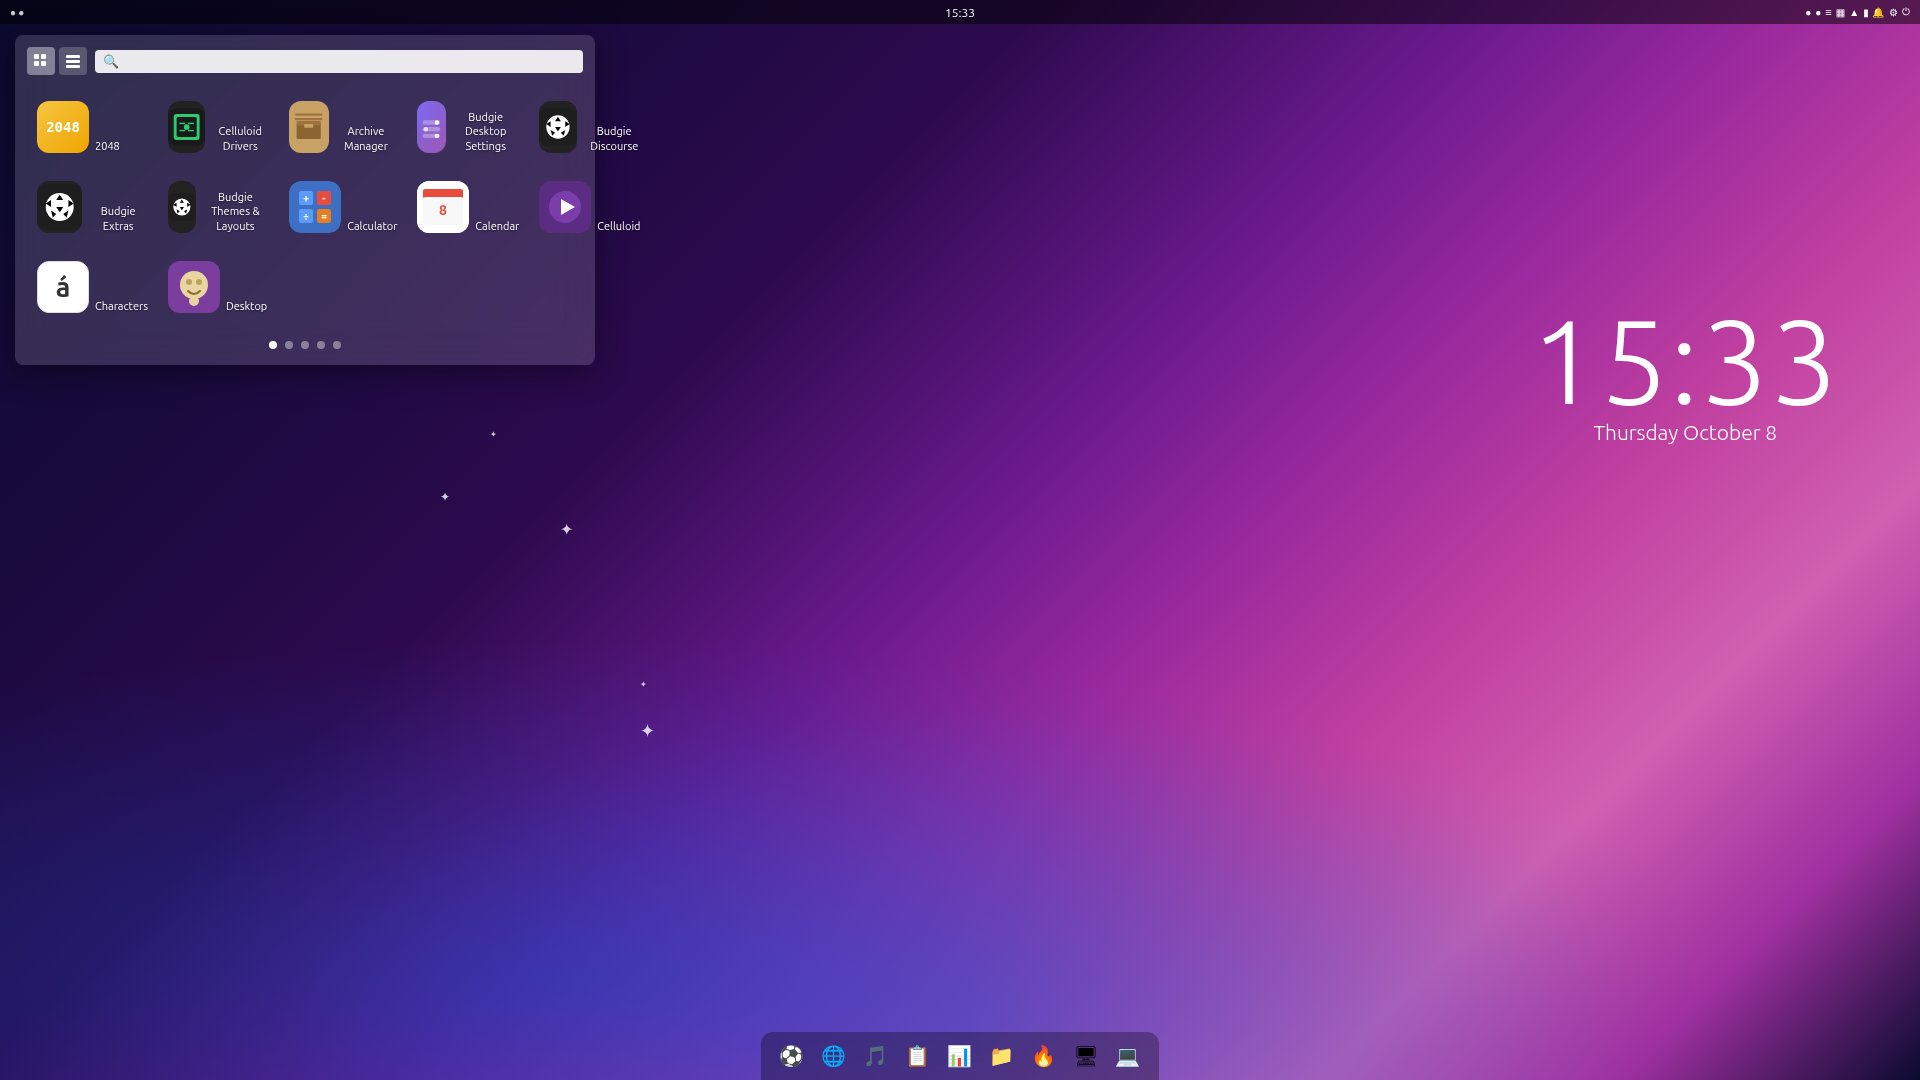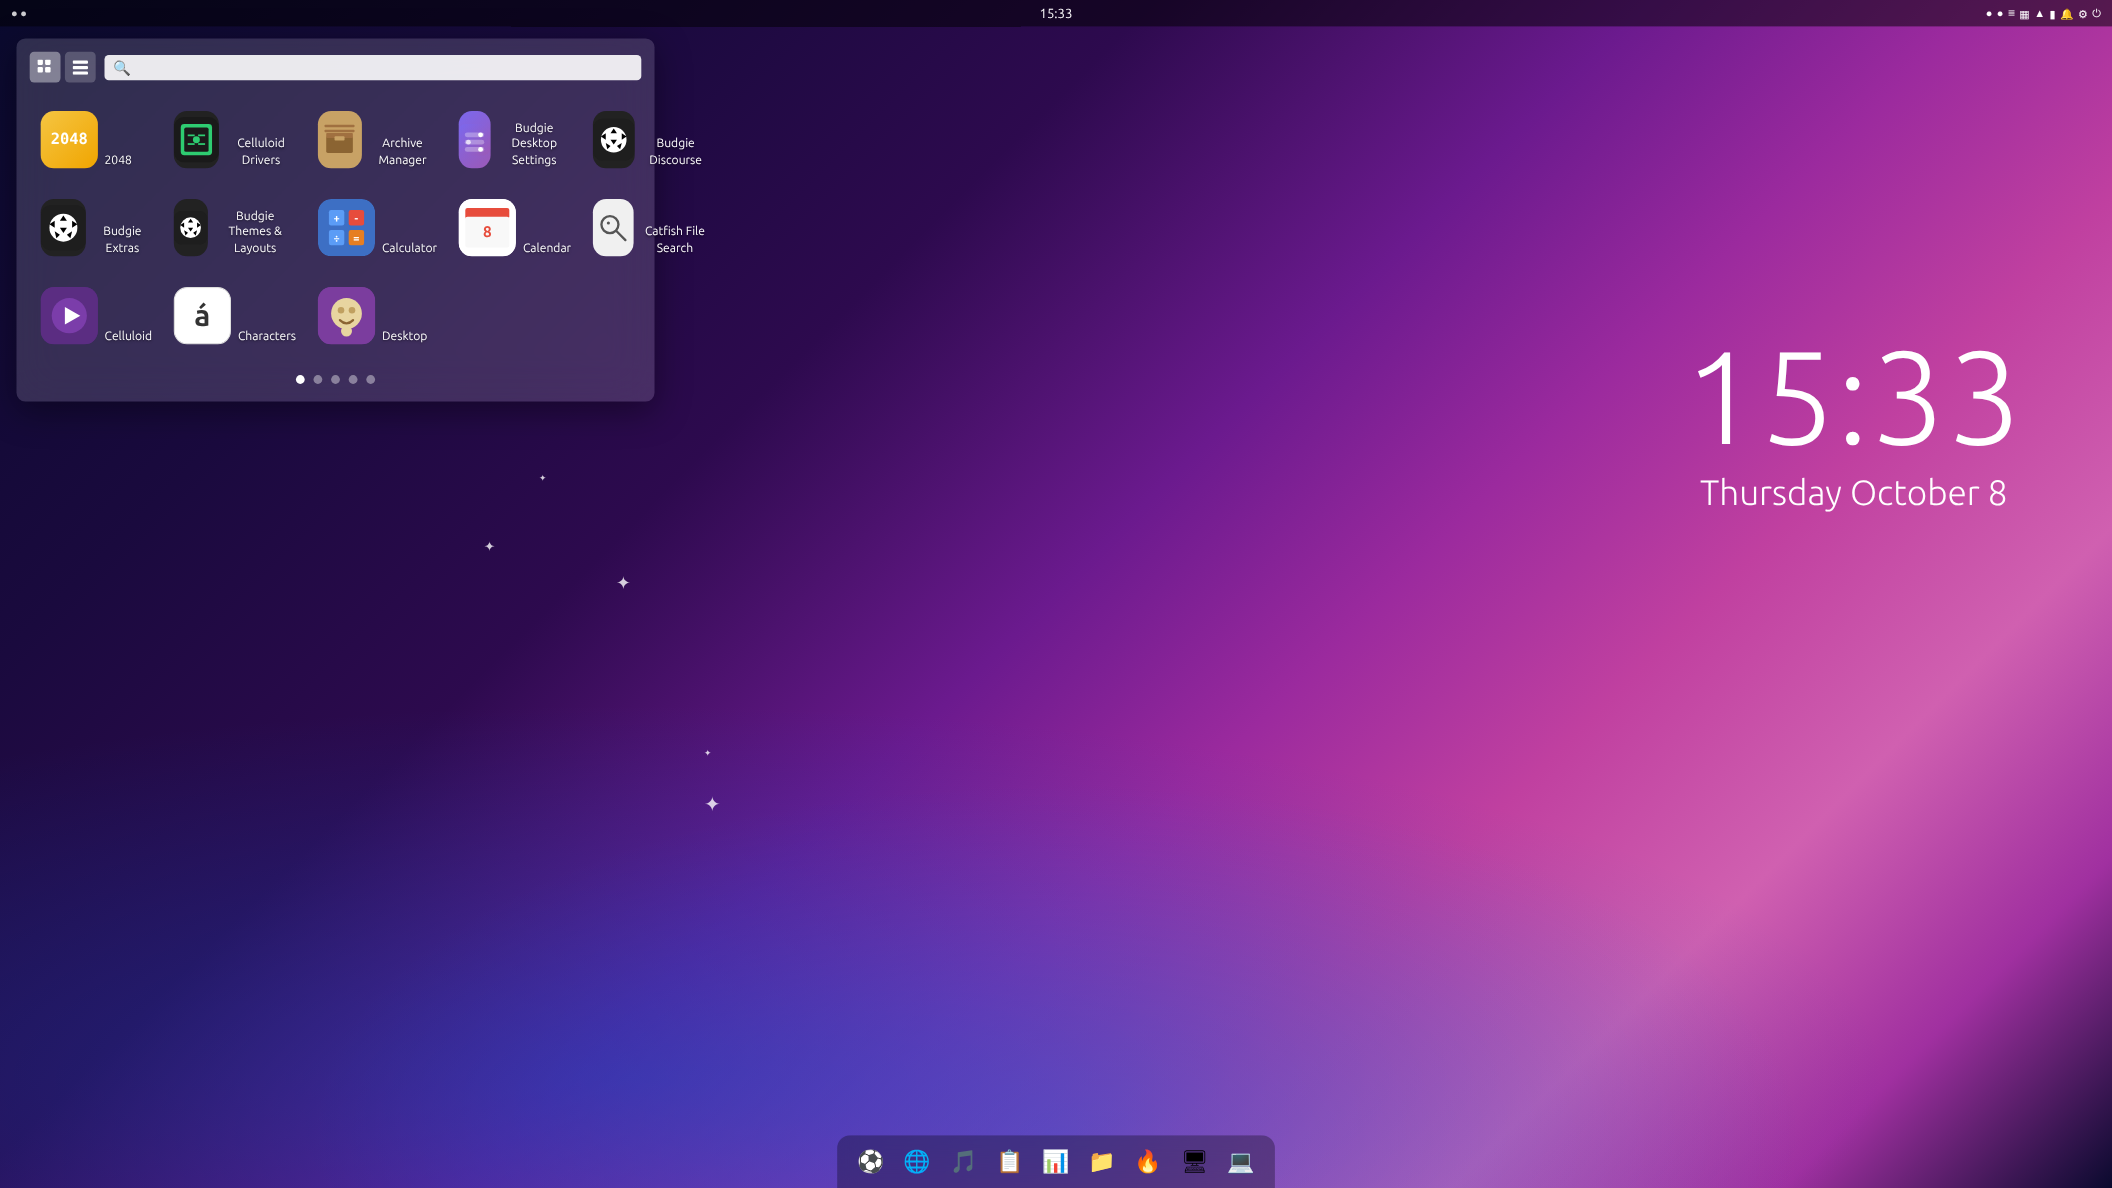--- a/index.html
+++ b/index.html
@@ -81,23 +81,22 @@
     }
 
     .desktop-clock-time {
       font-size: 120px;
       font-weight: 200;
       letter-spacing: 2px;
       line-height: 1;
     }
 
     .desktop-clock-date {
-      font-size: 32px;
+      font-size: 21px;
       font-weight: 300;
-      margin-top: 10px;
     }
 
     
     .app-launcher {
       position: absolute;
       top: 35px;
       left: 15px;
       width: 580px;
       background: rgba(255,255,255,0.15);
       backdrop-filter: blur(20px);
@@ -469,33 +468,20 @@
         <svg width="52" height="52" viewBox="0 0 52 52">
           <rect width="52" height="52" fill="white" rx="12"></rect>
           <rect x="6" y="8" width="40" height="10" rx="2" fill="#e74c3c"></rect>
           <rect x="6" y="16" width="40" height="28" rx="2" fill="#f8f8f8"></rect>
           <text x="26" y="34" text-anchor="middle" fill="#e74c3c" font-size="14" font-weight="bold">8</text>
         </svg>
       </div>
       <span class="app-label">Calendar</span>
     </div>
 
-    <div class="app-item">
-      <div class="app-icon" style="background:#f0f0f0; border-radius:12px; overflow:hidden;">
-        <svg width="52" height="52" viewBox="0 0 52 52">
-          <rect width="52" height="52" fill="#f0f0f0" rx="12"></rect>
-
-          <circle cx="22" cy="22" r="11" fill="none" stroke="#555" stroke-width="3"></circle>
-          <line x1="30" y1="30" x2="42" y2="42" stroke="#555" stroke-width="3" stroke-linecap="round"></line>
-
-          <circle cx="20" cy="20" r="2" fill="#555"></circle>
-        </svg>
-      </div>
-      <span class="app-label">Catfish File Search</span>
-    </div>
 
     <div class="app-item">
       <div class="app-icon" style="background:#5b2d82; border-radius:12px; overflow:hidden;">
         <svg width="52" height="52" viewBox="0 0 52 52">
           <rect width="52" height="52" fill="#5b2d82" rx="12"></rect>
 
           <circle cx="26" cy="26" r="16" fill="#7b3daa"></circle>
           <polygon points="22,18 22,34 36,26" fill="white"></polygon>
         </svg>
       </div>

